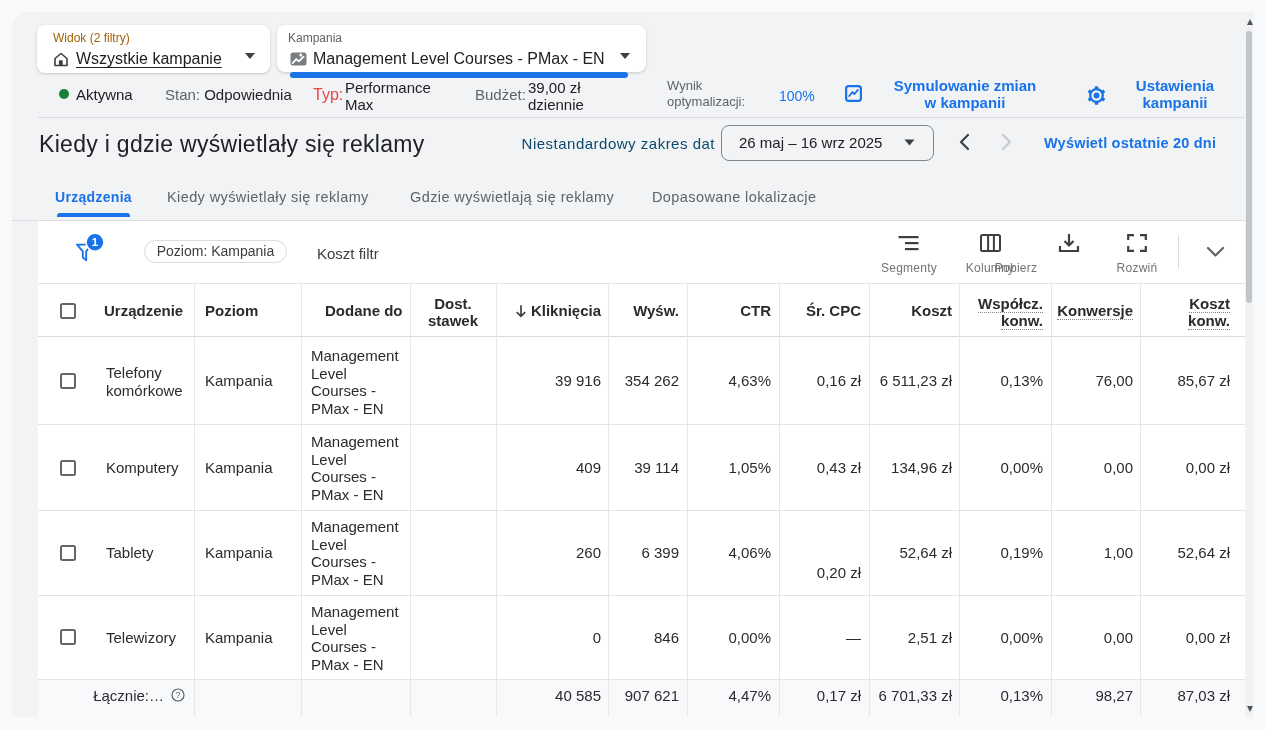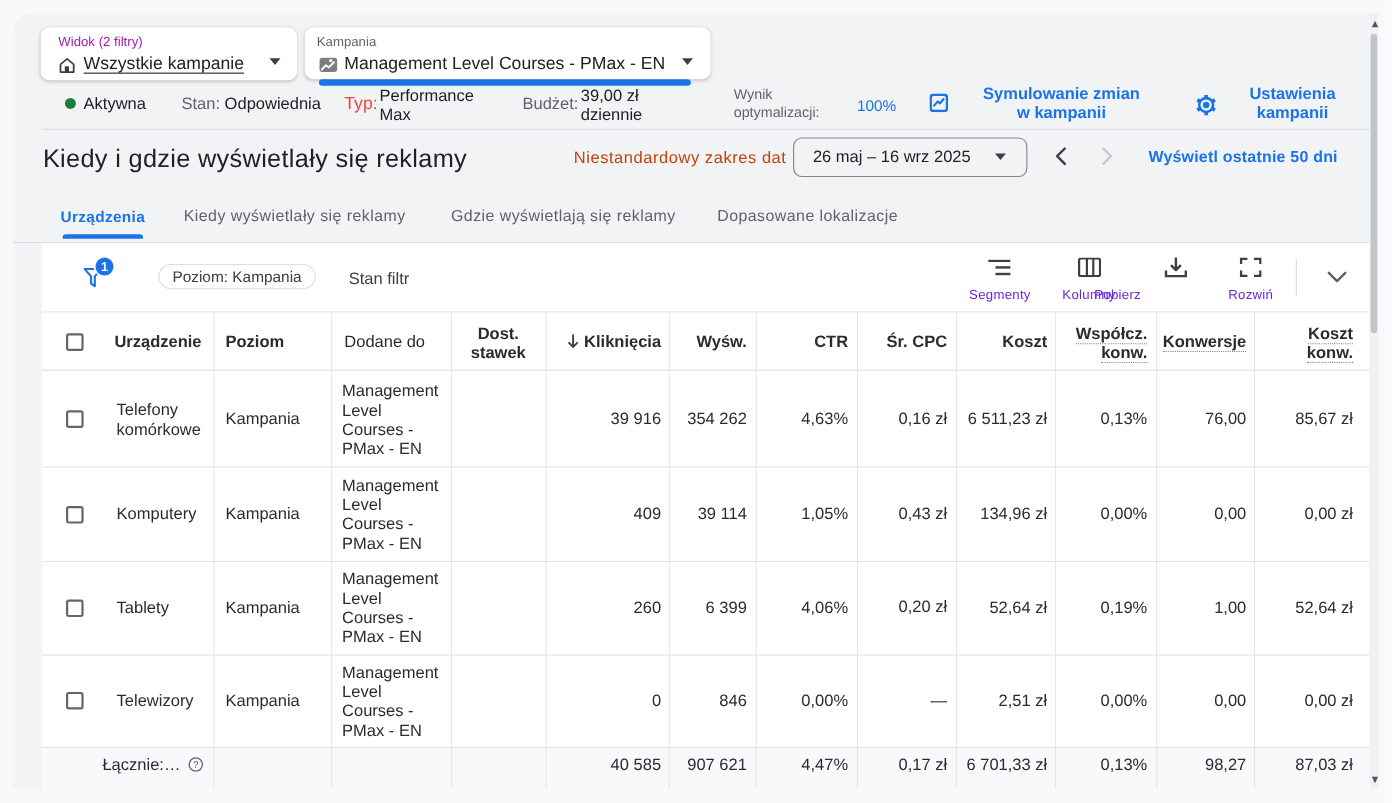--- a/index.html
+++ b/index.html
@@ -3,34 +3,34 @@
 <meta charset="utf-8">
 <style>
 html,body{margin:0;padding:0}
 body{width:1265px;height:730px;position:relative;font-family:"Liberation Sans",sans-serif;background:#f8f9fa;overflow:hidden}
 .abs{position:absolute}
 .num{position:absolute;font-size:15px;color:#292b2e;line-height:18px;white-space:nowrap}
 .hl{position:absolute;left:38px;width:1207px;height:1px;background:#e2e4e6}
 .vl{position:absolute;width:1px;background:#e6e7e9;top:283px;height:434px}
 .cb{position:absolute;width:12px;height:12px;border:2px solid #63666a;border-radius:2.5px;background:#fff}
 .glab{color:#5f6368}
-.icolab{position:absolute;font-size:12px;letter-spacing:0.25px;color:#6d28d9;text-align:center;white-space:nowrap}
+.icolab{position:absolute;font-size:12px;letter-spacing:0.25px;color:#737373;text-align:center;white-space:nowrap}
 </style>
 </head>
 <body>
 
 <div class="abs" style="left:12px;top:12px;width:1233px;height:705px;background:#f1f3f4;border-radius:16px 0 0 0"></div>
 
 <div class="abs" style="left:38px;top:221px;width:1207px;height:496px;background:#ffffff"></div>
 
 <div class="abs" style="left:37px;top:25px;width:233px;height:48px;background:#fff;border-radius:8px;box-shadow:0 1px 3px rgba(60,64,67,.25)"></div>
 <div class="abs" style="left:277px;top:25px;width:369px;height:47px;background:#fff;border-radius:8px;box-shadow:0 1px 3px rgba(60,64,67,.25)"></div>
 <div class="abs" style="left:290px;top:71.5px;width:338px;height:6.5px;background:#1a73e8;border-radius:4px"></div>
 
-<div class="abs" style="left:53px;top:31px;font-size:12px;color:#a21caf">Widok (2 filtry)</div>
+<div class="abs" style="left:53px;top:31px;font-size:12px;color:#a16207">Widok (2 filtry)</div>
 <svg class="abs" style="left:53px;top:52px" width="16" height="15" viewBox="0 0 16 15">
   <path d="M2 6.5 L8 1.5 L14 6.5 L14 13.5 L2 13.5 Z" fill="none" stroke="#3c4043" stroke-width="1.6" stroke-linejoin="round"></path>
   <rect x="5.9" y="8.3" width="3.8" height="5.2" fill="#3c4043"></rect>
 </svg>
 <div class="abs" style="left:76px;top:50px;font-size:16px;color:#202124;text-decoration:underline;text-underline-offset:3px">Wszystkie kampanie</div>
 <svg class="abs" style="left:244px;top:52px" width="12" height="8" viewBox="0 0 12 8">
     <path d="M1 1 L6 7 L11 1 Z" fill="#3c4043"></path>
   </svg>
 
 <div class="abs" style="left:288px;top:31px;font-size:12px;color:#5f6368">Kampania</div>
@@ -69,49 +69,49 @@
     <line x1="17.62" y1="14.4" x2="14.68" y2="12.7"></line>
     <line x1="10" y1="18.8" x2="10" y2="15.4"></line>
     <line x1="2.38" y1="14.4" x2="5.32" y2="12.7"></line>
     <line x1="2.38" y1="5.6" x2="5.32" y2="7.3"></line>
   </g>
   <circle cx="10" cy="10" r="2.8" fill="#1a73e8"></circle>
 </svg>
 <div class="abs" style="left:1125px;top:77px;width:100px;text-align:center;font-size:15px;font-weight:700;line-height:17px;color:#1a73e8">Ustawienia kampanii</div>
 
 <div class="abs" style="left:39px;top:131px;font-size:23px;letter-spacing:0.3px;color:#202124">Kiedy i gdzie wyświetlały się reklamy</div>
-<div class="abs" style="top:135px;right:550px;font-size:15px;letter-spacing:0.5px;color:#c2410c">Niestandardowy zakres dat</div>
+<div class="abs" style="top:135px;right:550px;font-size:15px;letter-spacing:0.5px;color:#0c4a6e">Niestandardowy zakres dat</div>
 <div class="abs" style="left:721px;top:125px;width:211px;height:34px;border:1px solid #80868b;border-radius:8px"></div>
 <div class="abs" style="left:739px;top:134px;font-size:15px;color:#202124">26 maj – 16 wrz 2025</div>
 <svg class="abs" style="left:904px;top:139px" width="11" height="7" viewBox="0 0 11 7">
     <path d="M0.5 0.5 L5.5 6.5 L10.5 0.5 Z" fill="#3c4043"></path>
   </svg>
 <svg class="abs" style="left:956px;top:133px" width="16" height="18" viewBox="0 0 16 18">
     <path d="M12 2 L5 9 L12 16" fill="none" stroke="#3c4043" stroke-width="2.2" stroke-linecap="round" stroke-linejoin="round"></path>
   </svg>
 <svg class="abs" style="left:999px;top:133px" width="16" height="18" viewBox="0 0 16 18">
     <path d="M4 2 L11 9 L4 16" fill="none" stroke="#c8cbce" stroke-width="2.2" stroke-linecap="round" stroke-linejoin="round"></path>
   </svg>
-<div class="abs" style="left:1044px;top:135px;font-size:14.5px;letter-spacing:0.2px;font-weight:700;color:#1a73e8">Wyświetl ostatnie 50 dni</div>
+<div class="abs" style="left:1044px;top:135px;font-size:14.5px;letter-spacing:0.2px;font-weight:700;color:#1a73e8">Wyświetl ostatnie 20 dni</div>
 
 <div class="abs" style="left:55px;top:189px;font-size:14px;letter-spacing:0.3px;font-weight:700;color:#1a73e8">Urządzenia</div>
 <div class="abs" style="left:167px;top:189px;font-size:14.5px;letter-spacing:0.4px;color:#5f6368">Kiedy wyświetlały się reklamy</div>
 <div class="abs" style="left:410px;top:189px;font-size:14.5px;letter-spacing:0.4px;color:#5f6368">Gdzie wyświetlają się reklamy</div>
 <div class="abs" style="left:652px;top:189px;font-size:14.5px;letter-spacing:0.4px;color:#5f6368">Dopasowane lokalizacje</div>
 <div class="abs" style="left:57px;top:213px;width:73px;height:4px;background:#1a73e8;border-radius:3px 3px 0 0"></div>
 <div class="abs" style="left:12px;top:220px;width:1233px;height:1px;background:#dadce0"></div>
 
 <svg class="abs" style="left:74px;top:232px" width="34" height="32" viewBox="0 0 34 32">
   <path d="M3 12.6 L17.6 12.6 L12.2 19.3 L12.2 28.2 L8.8 25.6 L8.8 19.3 Z" fill="none" stroke="#1a73e8" stroke-width="1.9" stroke-linejoin="round"></path>
   <circle cx="21" cy="10.3" r="9.7" fill="#ffffff"></circle>
   <circle cx="21" cy="10.3" r="8.2" fill="#1a73e8"></circle>
   <text x="21" y="14.4" font-size="11.5" font-weight="bold" fill="#ffffff" text-anchor="middle" font-family="Liberation Sans">1</text>
 </svg>
 <div class="abs" style="left:144px;top:240px;width:141px;height:21px;border:1px solid #dadce0;border-radius:12px;font-size:14px;color:#3c4043;text-align:center;line-height:21px">Poziom: Kampania</div>
-<div class="abs" style="left:317px;top:245px;font-size:15px;color:#3c4043">Stan filtr</div>
+<div class="abs" style="left:317px;top:245px;font-size:15px;color:#3c4043">Koszt filtr</div>
 
 <svg class="abs" style="left:898px;top:236px" width="21" height="15" viewBox="0 0 21 15">
   <rect x="0.5" y="0" width="20" height="2.2" fill="#3c4043"></rect>
   <rect x="7" y="6" width="13.5" height="2.2" fill="#3c4043"></rect>
   <rect x="7" y="12" width="13.5" height="2.2" fill="#3c4043"></rect>
 </svg>
 <div class="icolab" style="left:909px;top:261px;transform:translateX(-50%)">Segmenty</div>
 <svg class="abs" style="left:980px;top:234px" width="21" height="18" viewBox="0 0 21 18">
   <rect x="1" y="1" width="19" height="16" rx="1.5" fill="none" stroke="#3c4043" stroke-width="2"></rect>
   <rect x="7.1" y="1" width="2" height="16" fill="#3c4043"></rect>
@@ -147,21 +147,21 @@
 <div class="vl" style="left:687px"></div>
 <div class="vl" style="left:779px"></div>
 <div class="vl" style="left:869px"></div>
 <div class="vl" style="left:959px"></div>
 <div class="vl" style="left:1051px"></div>
 <div class="vl" style="left:1140px"></div>
 
 <div class="cb" style="left:60px;top:303px"></div>
 <div class="num" style="left:104px;top:302px;font-weight:700">Urządzenie</div>
 <div class="num" style="left:205px;top:302px;font-weight:700">Poziom</div>
-<div class="num" style="left:313px;top:302px;font-weight:400">Dodane do</div>
+<div class="num" style="left:325px;top:302px;font-weight:700">Dodane do</div>
 <div class="num" style="left:410px;top:295px;width:86px;text-align:center;font-weight:700;line-height:17px">Dost.<br>stawek</div>
 <div class="num" style="right:664px;top:302px;font-weight:700"><svg width="12" height="14" viewBox="0 0 12 14" style="vertical-align:-2px;margin-right:4px">
       <path d="M6 1.2 L6 12 M1.8 8.2 L6 12.4 L10.2 8.2" fill="none" stroke="#3c4043" stroke-width="1.7"></path>
     </svg>Kliknięcia</div>
 <div class="num" style="right:586px;top:302px;font-weight:700">Wyśw.</div>
 <div class="num" style="right:494px;top:302px;font-weight:700">CTR</div>
 <div class="num" style="right:404px;top:302px;font-weight:700">Śr. CPC</div>
 <div class="num" style="right:313px;top:302px;font-weight:700">Koszt</div>
 <div class="num" style="right:222px;top:295px;text-align:right;font-weight:700;line-height:17px"><span style="border-bottom:1px dotted #80868b">Współcz.</span><br><span style="border-bottom:1px dotted #80868b">konw.</span></div>
 <div class="num" style="right:132px;top:302px;font-weight:700"><span style="border-bottom:1px dotted #80868b">Konwersje</span></div>
@@ -193,21 +193,21 @@
 <div class="num" style="right:132px;top:459px">0,00</div>
 <div class="num" style="right:35px;top:459px">0,00 zł</div>
 
 <div class="cb" style="left:60px;top:545px"></div>
 <div class="num" style="left:106px;top:544px">Tablety</div>
 <div class="num" style="left:205px;top:544px">Kampania</div>
 <div class="num" style="left:311px;top:518px;line-height:17.5px">Management<br>Level<br>Courses -<br>PMax - EN</div>
 <div class="num" style="right:664px;top:544px">260</div>
 <div class="num" style="right:586px;top:544px">6 399</div>
 <div class="num" style="right:494px;top:544px">4,06%</div>
-<div class="num" style="right:404px;top:543px">0,20 zł</div>
+<div class="num" style="right:404px;top:564px">0,20 zł</div>
 <div class="num" style="right:313px;top:544px">52,64 zł</div>
 <div class="num" style="right:222px;top:544px">0,19%</div>
 <div class="num" style="right:132px;top:544px">1,00</div>
 <div class="num" style="right:35px;top:544px">52,64 zł</div>
 
 <div class="cb" style="left:60px;top:629px"></div>
 <div class="num" style="left:106px;top:629px">Telewizory</div>
 <div class="num" style="left:205px;top:629px">Kampania</div>
 <div class="num" style="left:311px;top:603px;line-height:17.5px">Management<br>Level<br>Courses -<br>PMax - EN</div>
 <div class="num" style="right:664px;top:629px">0</div>

